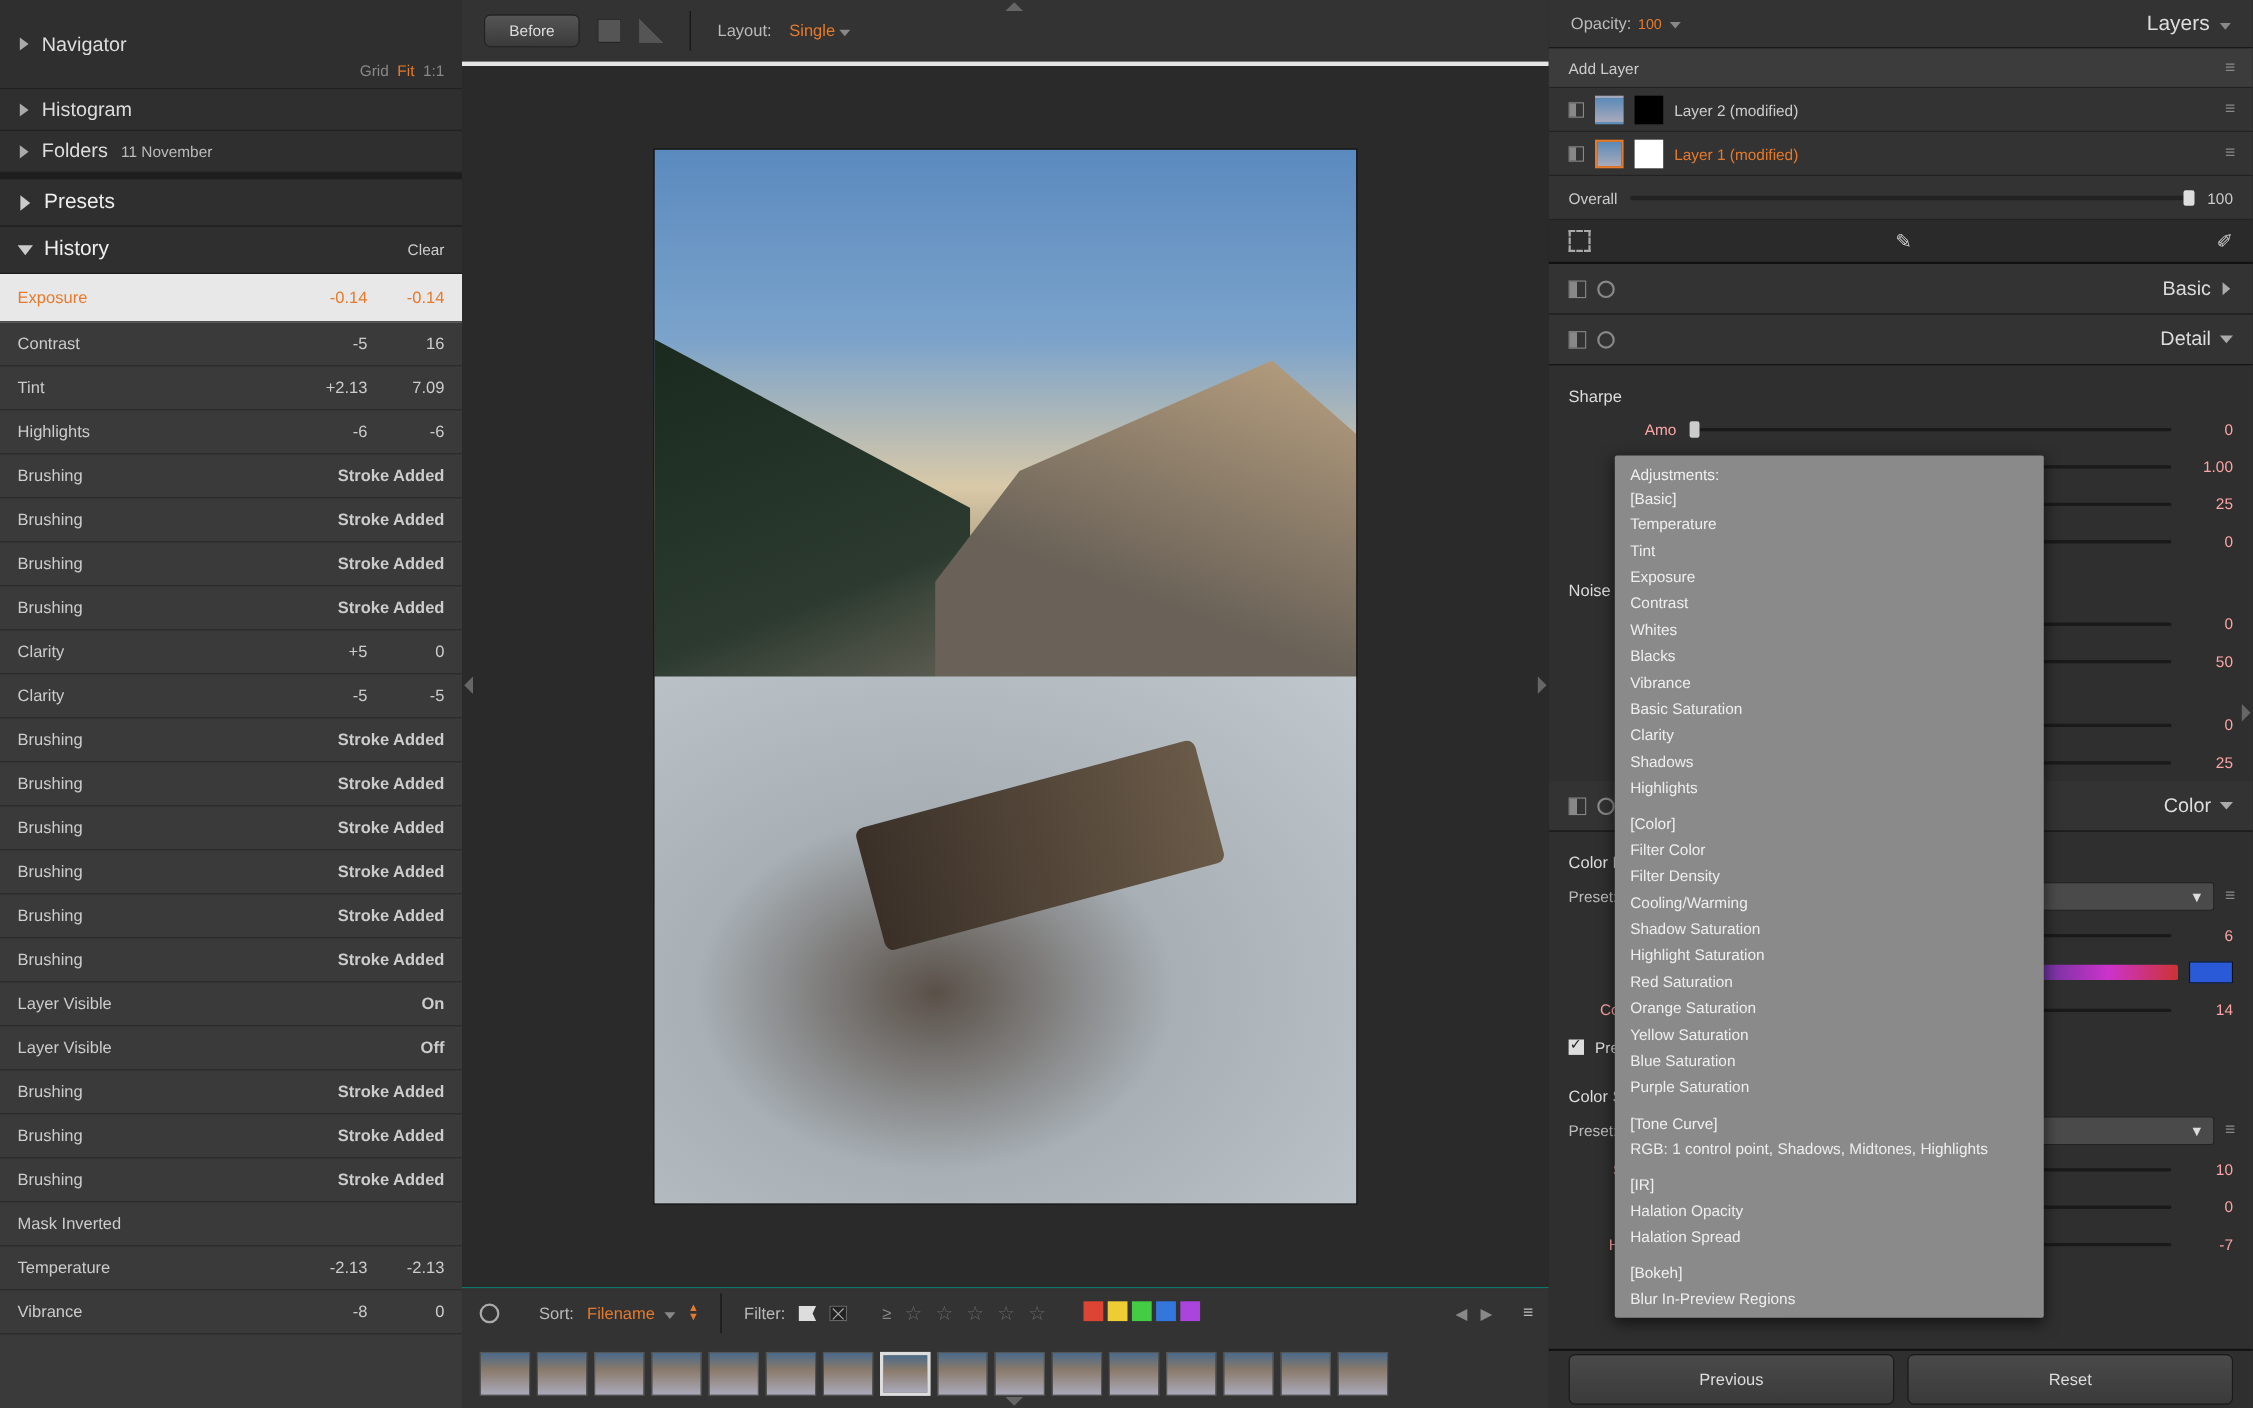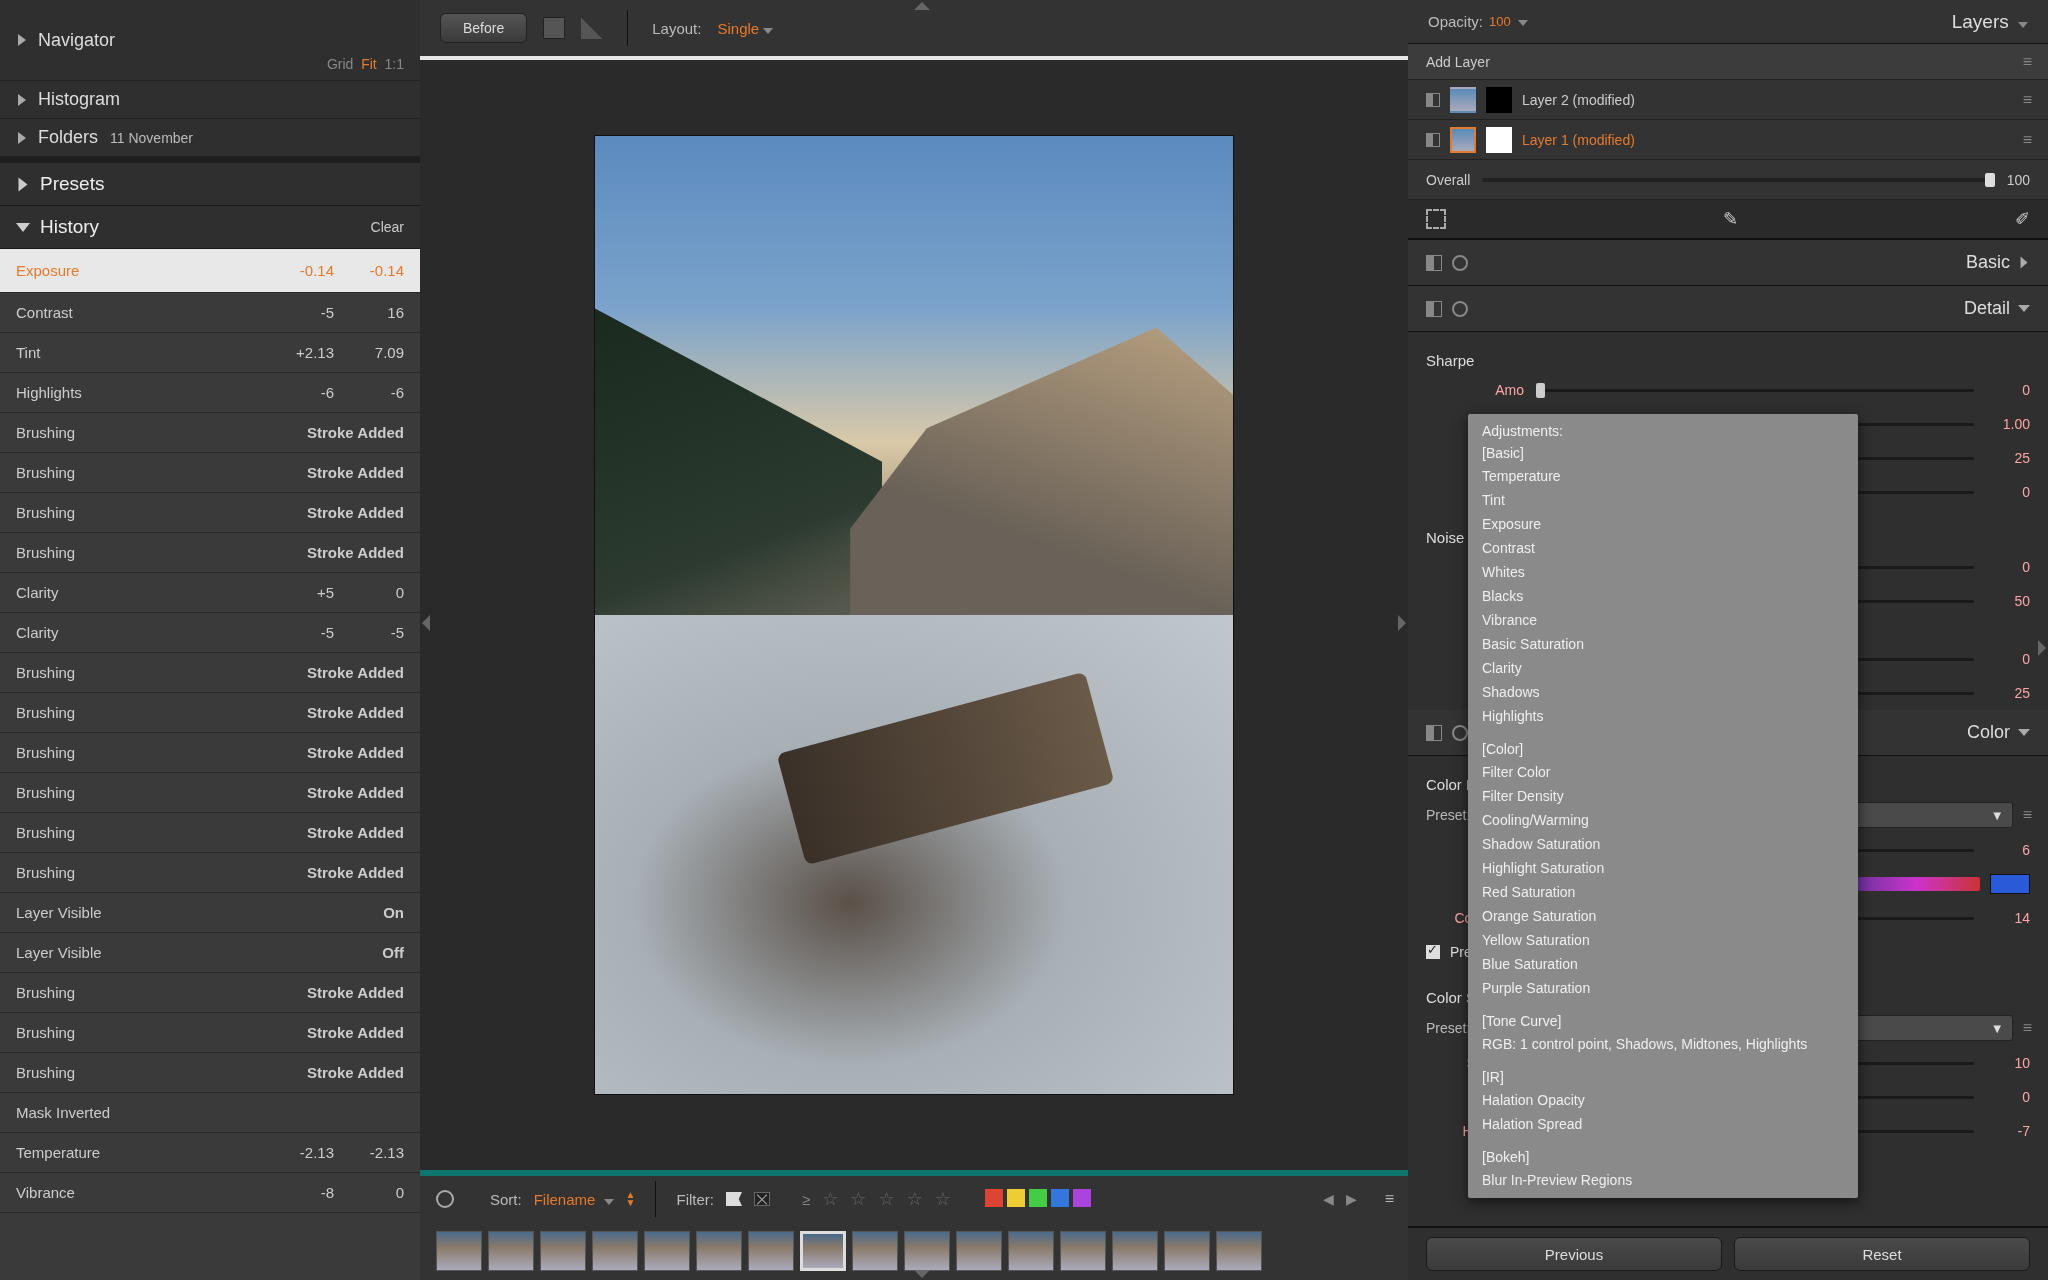--- a/index.html
+++ b/index.html
@@ -53,21 +53,21 @@
 .layout-val{color:#e67a2c;font-size:15px;}
 .dd-arrow{width:0;height:0;border-left:5px solid transparent;border-right:5px solid transparent;border-top:6px solid #888;margin-left:4px;display:inline-block;}
 
 .canvas-area{flex:1;display:flex;align-items:center;justify-content:center;background:#2a2a2a;position:relative;}
 .photo{width:640px;height:960px;background:linear-gradient(180deg,#5b8abf 0%,#7ba3cb 18%,#d9c9a8 32%,#8a7c6a 45%,#6a6a68 58%,#b8c0c6 75%,#c9d1d7 100%);border:1px solid #111;position:relative;overflow:hidden;}
 .mtn{position:absolute;top:18%;left:0;width:45%;height:40%;background:linear-gradient(160deg,#1a2a1e 0%,#2c3a30 60%,transparent 100%);clip-path:polygon(0 0,100% 40%,100% 100%,0 100%);}
 .mtn2{position:absolute;top:20%;right:0;width:60%;height:35%;background:linear-gradient(200deg,#b8a080 0%,#6a6258 60%);clip-path:polygon(20% 30%,80% 0,100% 20%,100% 100%,0 100%,0 60%);}
 .fore{position:absolute;bottom:0;left:0;width:100%;height:50%;background:radial-gradient(ellipse at 40% 60%,#5a5048 0%,#a8b0b6 40%,#c0c8ce 100%);}
 .log{position:absolute;bottom:28%;left:30%;width:50%;height:12%;background:linear-gradient(90deg,#3a3028,#6a5a48);transform:rotate(-15deg);border-radius:8px;}
 
-.mid-bottom{height:110px;background:#333;border-top:6px solid #0f766e;display:flex;flex-direction:column;}
+.mid-bottom{height:110px;background:#333;border-top:1px solid #0f766e;display:flex;flex-direction:column;}
 .filter-bar{height:46px;display:flex;align-items:center;padding:0 16px;gap:12px;color:#bbb;font-size:15px;}
 .gear{width:18px;height:18px;border:2px solid #aaa;border-radius:50%;position:relative;}
 .sort-arrows{display:flex;flex-direction:column;color:#e67a2c;font-size:10px;line-height:8px;}
 .flag-ico{width:16px;height:14px;background:#ddd;clip-path:polygon(0 0,100% 0,80% 50%,100% 100%,0 100%);}
 .flag-x{width:16px;height:14px;background:#222;border:1px solid #666;position:relative;}
 .flag-x::before,.flag-x::after{content:"";position:absolute;width:14px;height:1px;background:#aaa;top:6px;left:0;}
 .flag-x::before{transform:rotate(45deg);}
 .flag-x::after{transform:rotate(-45deg);}
 .ge{color:#888;}
 .star{color:#666;font-size:18px;}
@@ -125,21 +125,21 @@
 .preset-row .menu-ico{color:#888;}
 .check-row{display:flex;align-items:center;height:34px;padding:0 18px;font-size:14px;color:#ddd;}
 .check-row .chk{width:14px;height:14px;background:#ddd;margin-right:10px;position:relative;}
 .check-row .chk::after{content:"✓";position:absolute;top:-3px;left:1px;color:#222;font-size:13px;}
 
 .color-strip{flex:1;height:14px;background:linear-gradient(90deg,#c33,#cc3,#3c3,#3cc,#36c,#639,#c3c,#c33);border-radius:2px;position:relative;}
 .color-handle{position:absolute;top:-4px;width:8px;height:22px;background:#ddd;border:1px solid #333;border-radius:2px;}
 .color-box{width:40px;height:20px;background:#2a5ad8;border:1px solid #111;margin-left:10px;}
 
 .r-bottom{height:54px;display:flex;align-items:center;gap:12px;padding:0 18px;background:#2f2f2f;border-top:2px solid #111;}
-.big-btn{flex:1;height:34px;background:linear-gradient(#4a4a4a,#3a3a3a);border:1px solid #1a1a1a;border-radius:6px;color:#ddd;font-size:15px;display:flex;align-items:center;justify-content:center;}
+.big-btn{flex:1;height:46px;background:linear-gradient(#4a4a4a,#3a3a3a);border:1px solid #1a1a1a;border-radius:6px;color:#ddd;font-size:15px;display:flex;align-items:center;justify-content:center;}
 
 
 .popup{position:absolute;top:174px;left:60px;width:390px;background:#8a8a8a;color:#eee;font-size:14px;padding:6px 0;box-shadow:0 4px 14px rgba(0,0,0,.6);z-index:50;border-radius:2px;}
 .popup .pit{padding:3px 14px;line-height:18px;white-space:nowrap;}
 .popup .phead{padding:3px 14px;color:#f0f0f0;}
 .popup .pspace{height:10px;}
 
 .edge-tri{position:absolute;width:0;height:0;}
 .edge-tri.top{left:50%;top:2px;border-left:8px solid transparent;border-right:8px solid transparent;border-bottom:8px solid #666;}
 .edge-tri.bot{left:50%;bottom:2px;border-left:8px solid transparent;border-right:8px solid transparent;border-top:8px solid #666;}

